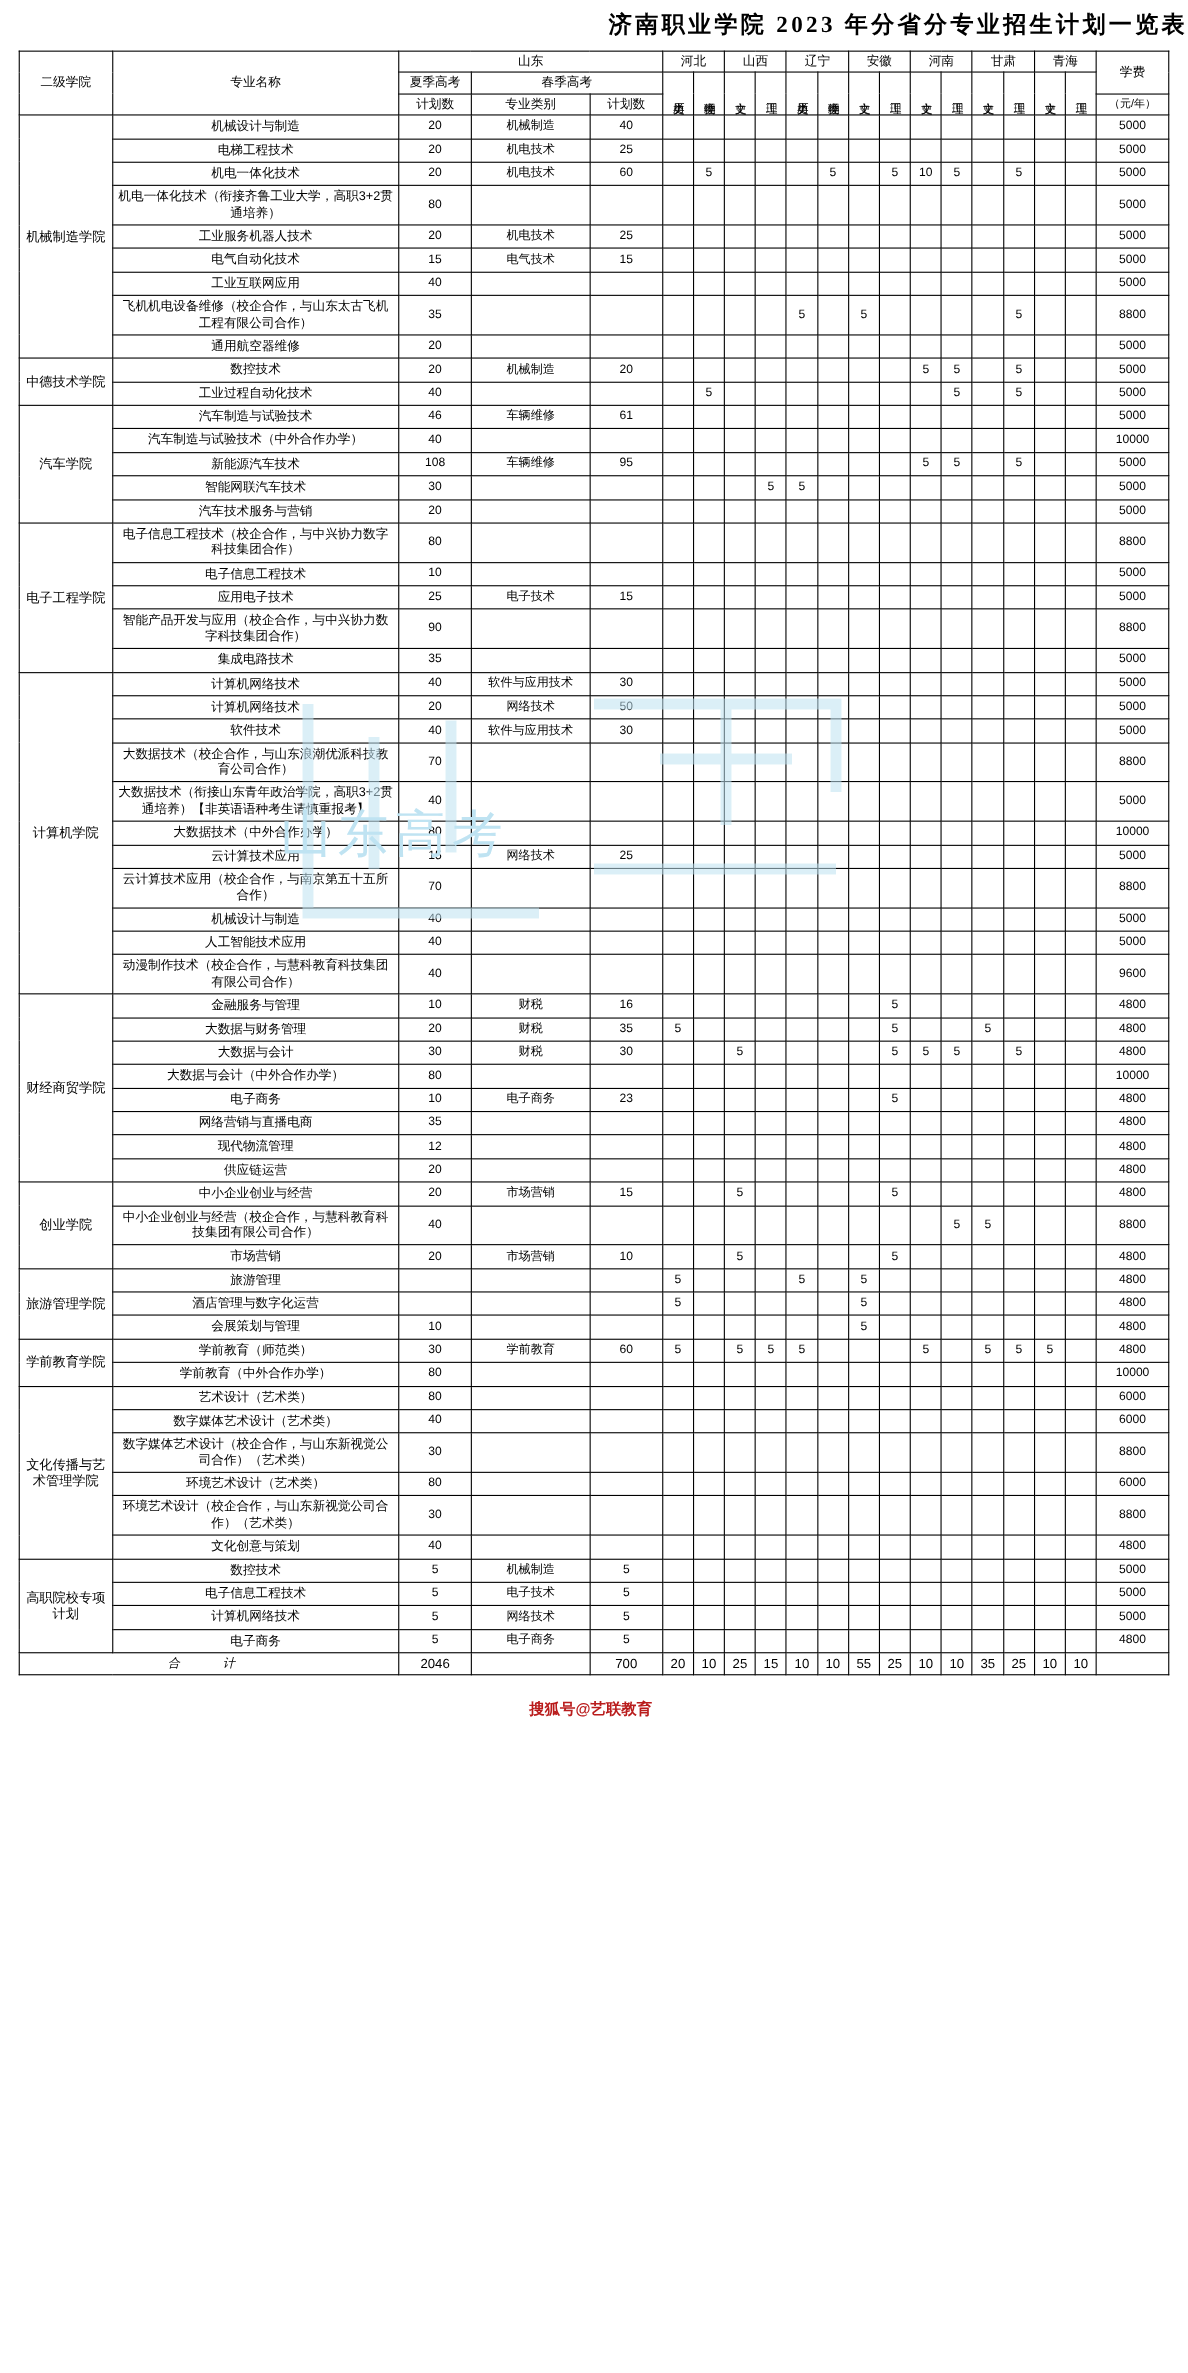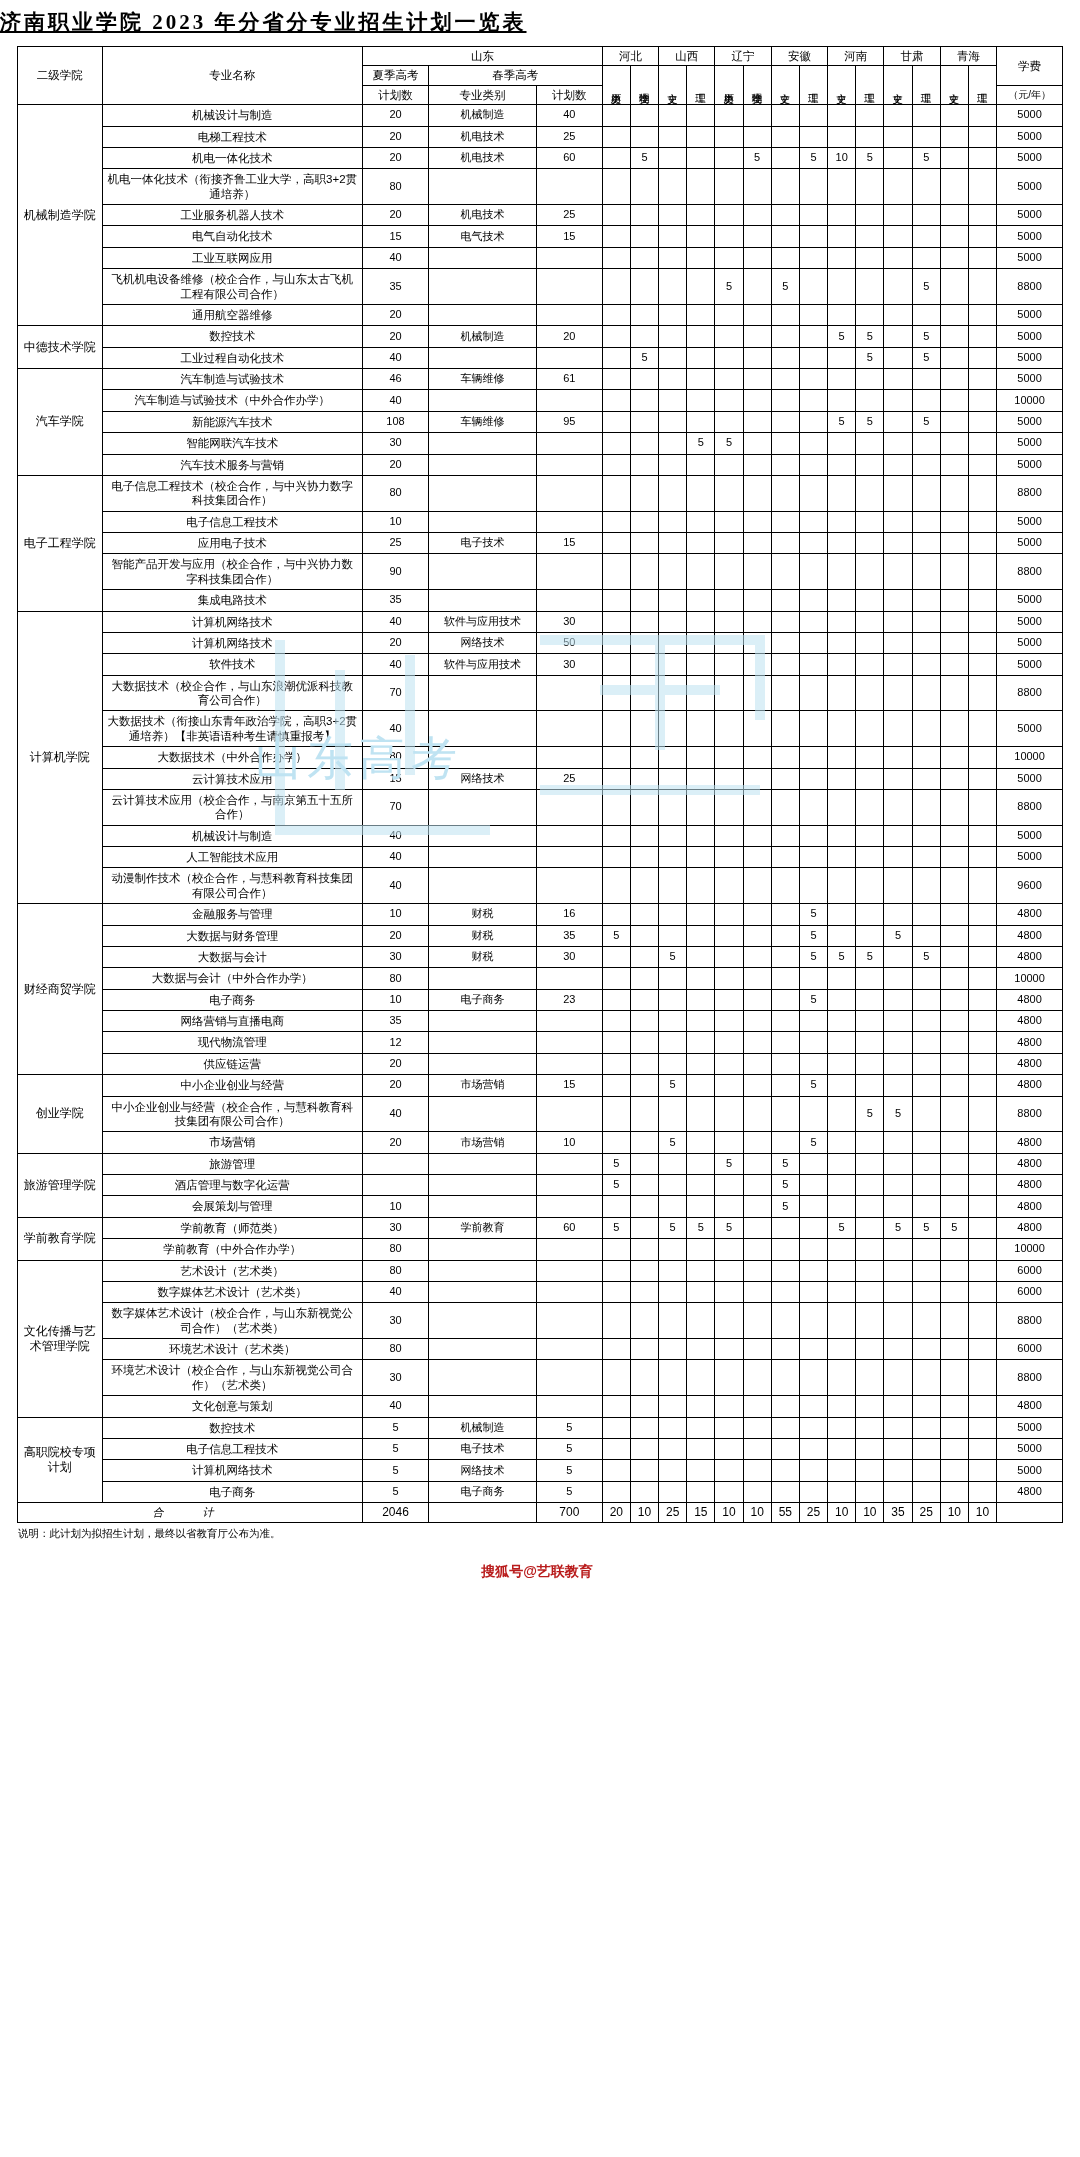--- a/index.html
+++ b/index.html
@@ -4,27 +4,26 @@
 <style>
   html,body{margin:0;padding:0;background:#fff;}
   body{
     width:1080px;
     font-family:"Liberation Sans","DejaVu Sans",sans-serif;
     color:#000;
     -webkit-font-smoothing:antialiased;
   }
   .page{width:1080px;position:relative;padding:0;box-sizing:border-box;}
   .title{
-    text-align:left;
+    text-align:right;
     font-size:21px;
     font-weight:bold;
     letter-spacing:3px;
     padding:8px 0 10px 0;
     font-family:"Liberation Serif","DejaVu Serif",serif;
-    text-decoration:underline;
   }
   table{
     border-collapse:collapse;
     width:1046px;
     margin:0 auto;
     table-layout:fixed;
   }
   td,th{
     border:1px solid #000;
     font-size:11px;
@@ -1461,15 +1460,14 @@
           <td>10</td>
           <td>35</td>
           <td>25</td>
           <td>10</td>
           <td>10</td>
           <td></td>
         </tr>
     </tfoot>
   </table>
 
-  <div class="note">说明：此计划为拟招生计划，最终以省教育厅公布为准。</div>
   <div class="footer">搜狐号@艺联教育</div>
 </div>
 
 </body></html>

